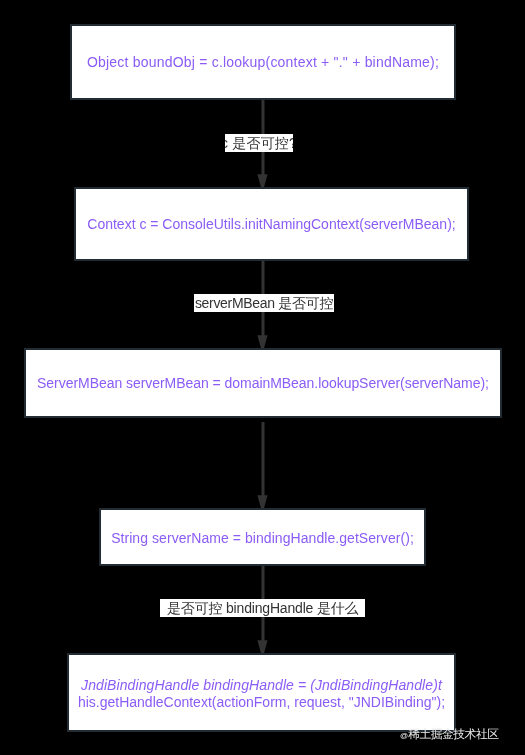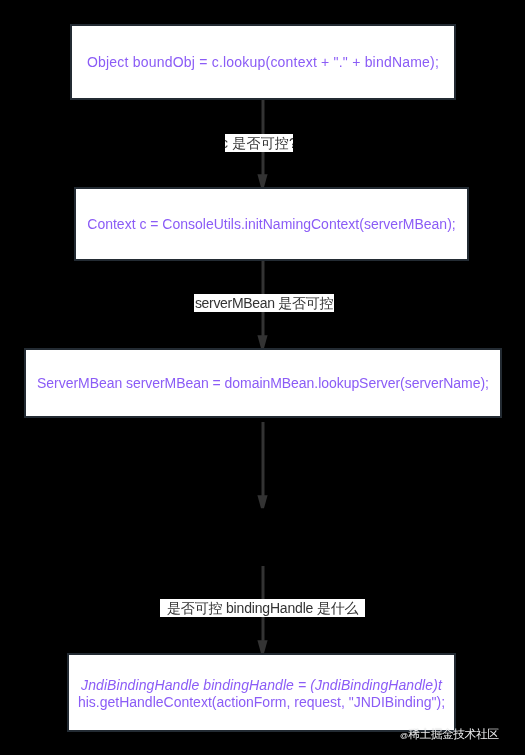--- a/index.html
+++ b/index.html
@@ -43,20 +43,23 @@
 
   <div class="node" style="left:70px;top:24px;width:386px;height:76px;">
     <span class="lbl ls1">Object boundObj = c.lookup(context + "." + bindName);</span>
   </div>
   <div class="node" style="left:74px;top:187px;width:395px;height:74px;">
     <span class="lbl">Context c = ConsoleUtils.initNamingContext(serverMBean);</span>
   </div>
   <div class="node" style="left:24px;top:348px;width:478px;height:70px;">
     <span class="lbl ls3">ServerMBean serverMBean = domainMBean.lookupServer(serverName);</span>
   </div>
+  <div class="node" style="left:99px;top:508px;width:327px;height:58px;">
+    <span class="lbl ls4">String serverName = bindingHandle.getServer();</span>
+  </div>
   <div class="node" style="left:67px;top:653px;width:389px;height:79px;">
     <span class="lbl n5lbl"><span class="n5l1">JndiBindingHandle bindingHandle = (JndiBindingHandle)t</span><br><span>his.getHandleContext(actionForm, request, "JNDIBinding");</span></span>
   </div>
 
   <div class="edgelabel" style="left:225px;top:134px;width:68px;height:18px;letter-spacing:0.18px;">c 是否可控?</div>
   <div class="edgelabel" style="left:193.7px;top:294px;width:140px;height:18px;letter-spacing:-0.31px;">serverMBean 是否可控</div>
   <div class="edgelabel" style="left:159.8px;top:599px;width:205.4px;height:18px;letter-spacing:-0.18px;">是否可控 bindingHandle 是什么</div>
 
   <div class="watermark"><span class="at">@</span><span>稀土掘金技术社区</span></div>
 

